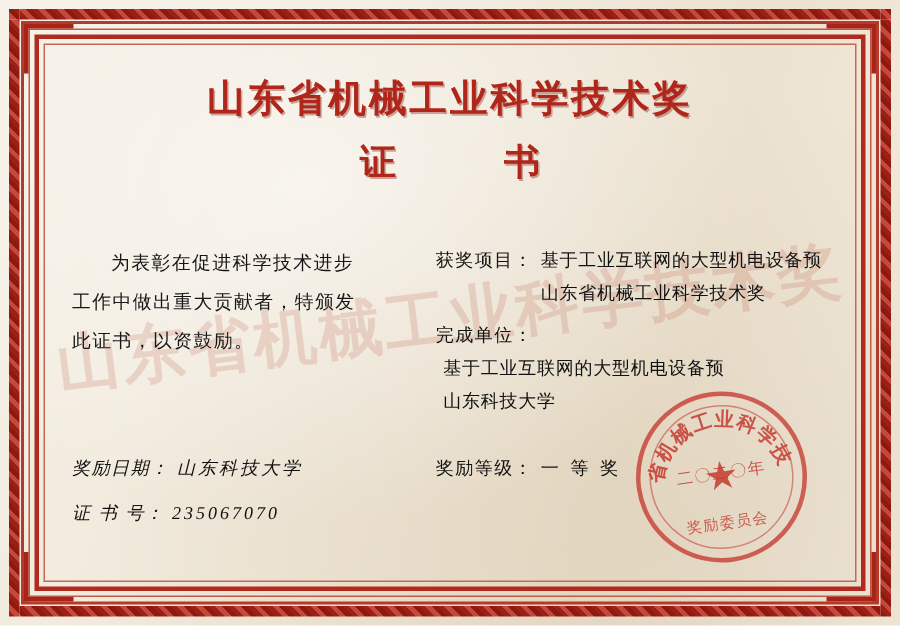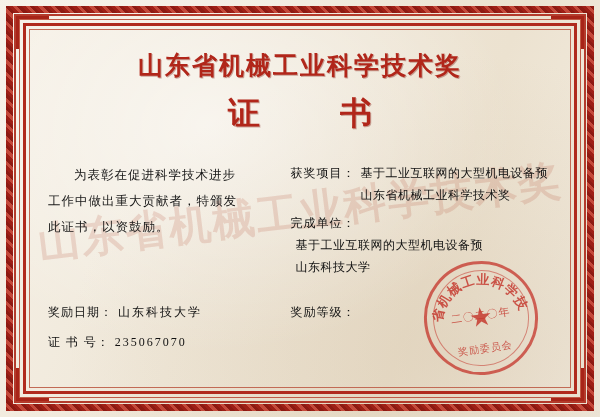--- a/index.html
+++ b/index.html
@@ -117,21 +117,21 @@
     font-size: 25px;
     font-weight: bold;
     letter-spacing: 2px;
     color: #b1261a;
     text-shadow: 1px 1px 0 rgba(120,20,10,0.35);
     line-height: 1.1;
   }
   .cert-word {
     margin-top: 12px;
     font-family: "DejaVu Serif", "Liberation Serif", serif;
-    font-size: 32px;
+    font-size: 24px;
     font-weight: bold;
     letter-spacing: 24px;
     text-indent: 24px;
     color: #b1261a;
     text-shadow: 1px 1px 0 rgba(120,20,10,0.35);
   }
 
   
   .watermark {
     position: absolute;
@@ -202,21 +202,21 @@
 
   
   .bottom {
     position: absolute;
     left: 8px;
     right: 8px;
     bottom: 22px;
     display: flex;
     font-size: 12px;
   }
-  .bottom .col-left { width: 47%; }
+  .bottom .col-left { width: 47%; font-style: italic; }
   .bottom .col-right { width: 53%; }
   .bottom .field { margin-bottom: 8px; }
   .bottom .field-value { letter-spacing: 2px; }
 
   .cert-no-value {
     font-family: "Liberation Serif", serif;
     letter-spacing: 1px;
   }
 
   
@@ -342,20 +342,21 @@
           <div class="field-value">山东科技大学</div>
         </div>
         <div class="field">
           <div class="field-label">证 书 号：</div>
           <div class="field-value cert-no-value">235067070</div>
         </div>
       </div>
       <div class="col-right">
         <div class="field">
           <div class="field-label">奖励等级：</div>
+          <div class="field-value">一 等 奖</div>
         </div>
       </div>
     </div>
 
     <div class="seal">
       <div class="seal-inner"></div>
       <div class="seal-arc-text">
         <svg viewBox="0 0 108 108" aria-hidden="true">
           <defs>
             <path id="sealArc" d="M 14,60 A 40,40 0 0 1 94,60" fill="none"></path>

